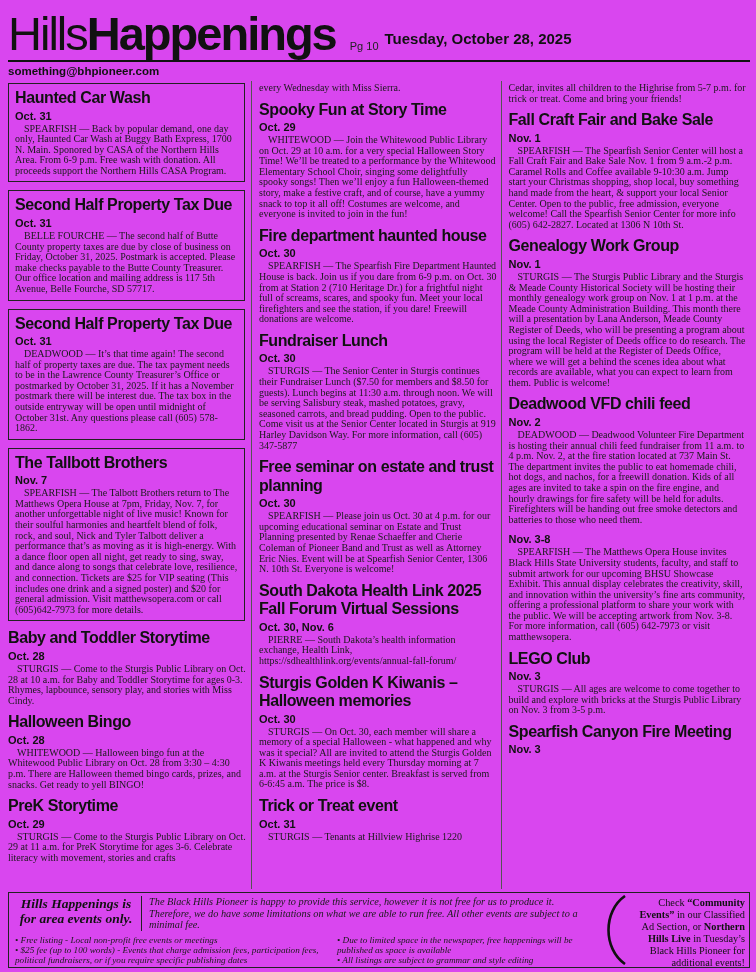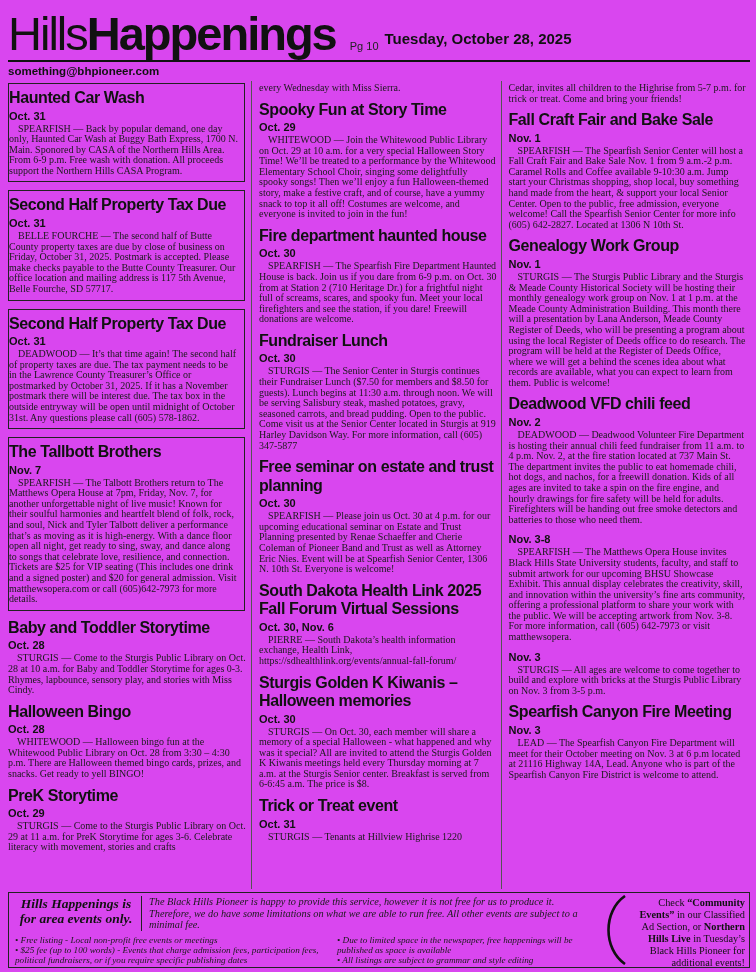--- a/index.html
+++ b/index.html
@@ -18,21 +18,21 @@
   .pg-label { font-family:"Liberation Sans", sans-serif; font-size:11px; color:#222; margin:0 6px 4px 14px; }
   .issue-date { font-family:"Liberation Sans", sans-serif; font-weight:700; font-size:15px; color:#111; margin-bottom:9px; white-space:nowrap; }
   .masthead-rule { border-top:2px solid #111; margin-top:4px; }
   .contact-email { font-family:"Liberation Sans", sans-serif; font-weight:700; font-size:11.5px; padding:3px 0 4px 0; color:#111; }
   
   .cols { flex:1; display:flex; overflow:hidden; }
   .col { overflow:hidden; padding-top:2px; }
   .col-1 { flex:0 0 243px; padding-right:5px; }
   .col-2, .col-3 { flex:1; border-left:1px solid #555; padding-left:7px; padding-right:3px; }
   .section { margin-bottom:7px; }
-  .section.boxed { border:1.5px solid #222; padding:3px 6px 5px 0; margin-bottom:8px; margin-right:1px; }
+  .section.boxed { border:1.5px solid #222; padding:3px 6px 5px 6px; margin-bottom:8px; margin-right:1px; }
   .event-title { font-family:"Liberation Sans", sans-serif; font-weight:700; font-size:16px; line-height:18.5px; letter-spacing:-0.4px; color:#111; margin-top:2px; }
   .event-date { font-family:"Liberation Sans", sans-serif; font-weight:700; font-size:11px; line-height:14px; color:#111; margin:1px 0 1px 0; }
   .event-body { font-size:10px; line-height:10.6px; text-indent:9px; color:#1a1a1a; text-align:left; }
   .continuation .event-body { text-indent:0; }
   
   .footer-box { flex:0 0 76px; border:1.5px solid #222; margin-top:3px; display:flex; overflow:hidden; }
   .footer-main { flex:1; padding:3px 4px 2px 6px; display:flex; flex-direction:column;font-style:italic; }
   .footer-toprow { display:flex; }
   .footer-title { flex:0 0 122px; font-weight:700; font-size:13.5px; line-height:14.5px; text-align:center; padding-top:1px; color:#111; }
   .footer-intro { border-left:1.5px solid #222; margin-left:4px; padding-left:7px; font-size:10.3px; line-height:11.5px; color:#1a1a1a; }
@@ -155,27 +155,27 @@
         <div class="section">
           <div class="event-title">Deadwood VFD chili feed</div>
           <div class="event-date">Nov. 2</div>
           <div class="event-body">DEADWOOD — Deadwood Volunteer Fire Department is hosting their annual chili feed fundraiser from 11 a.m. to 4 p.m. Nov. 2, at the fire station located at 737 Main St. The department invites the public to eat homemade chili, hot dogs, and nachos, for a freewill donation. Kids of all ages are invited to take a spin on the fire engine, and hourly drawings for fire safety will be held for adults. Firefighters will be handing out free smoke detectors and batteries to those who need them.</div>
         </div>
         <div class="section">
           <div class="event-date">Nov. 3-8</div>
           <div class="event-body">SPEARFISH — The Matthews Opera House invites Black Hills State University students, faculty, and staff to submit artwork for our upcoming BHSU Showcase Exhibit. This annual display celebrates the creativity, skill, and innovation within the university’s fine arts community, offering a professional platform to share your work with the public. We will be accepting artwork from Nov. 3-8. For more information, call (605) 642-7973 or visit matthewsopera.</div>
         </div>
         <div class="section">
+          <div class="event-title">LEGO Club</div>
           <div class="event-date">Nov. 3</div>
           <div class="event-body">STURGIS — All ages are welcome to come together to build and explore with bricks at the Sturgis Public Library on Nov. 3 from 3-5 p.m.</div>
         </div>
         <div class="section">
           <div class="event-title">Spearfish Canyon Fire Meeting</div>
           <div class="event-date">Nov. 3</div>
-          <div class="event-body">LEAD — The Spearfish Canyon Fire Department will meet for their October meeting on Nov. 3 at 6 p.m located at 21116 Highway 14A, Lead.  Anyone who is part of the Spearfish Canyon Fire District is welcome to attend.</div>
         </div>
       </div>
   </div>
 
   <div class="footer-box">
     <div class="footer-main">
       <div class="footer-toprow">
         <div class="footer-title">
           <div>Hills Happenings is</div>
           <div>for area events only.</div>

